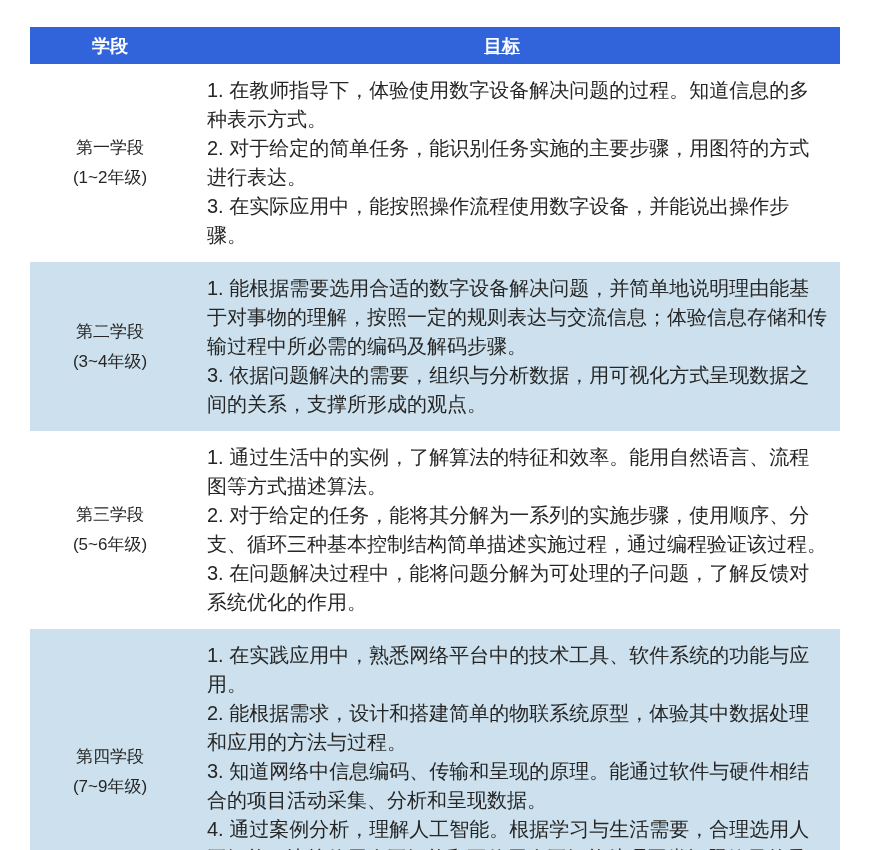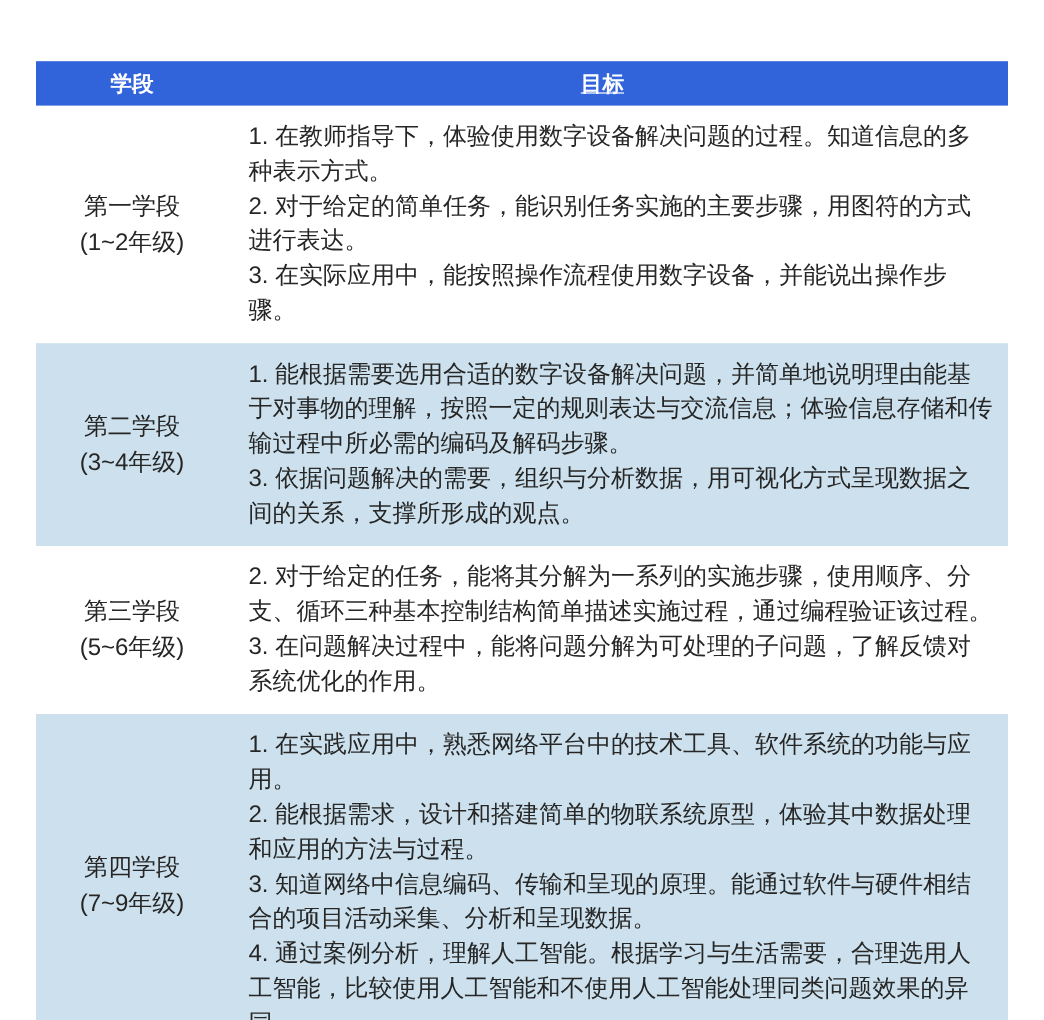--- a/index.html
+++ b/index.html
@@ -25,21 +25,20 @@
     width:810px;
   }
   .header-row{
     display:flex;
     align-items:center;
     height:37px;
     background:var(--header-bg);
     color:var(--header-text);
     font-size:18px;
     font-weight:600;
-    margin-top:24px;
   }
   .hcell-stage{
     width:160px;
     text-align:center;
   }
   .hcell-goal{
     flex:1;
     text-align:center;
     margin-right:26px; 
     text-decoration:underline;
@@ -50,21 +49,21 @@
   }
   .row.alt{
     background:var(--alt-row-bg);
   }
   .stage-cell{
     width:160px;
     display:flex;
     flex-direction:column;
     justify-content:center;
     align-items:center;
-    font-size:20px;
+    font-size:17px;
     line-height:30px;
     text-align:center;
     flex-shrink:0;
   }
   .goal-cell{
     flex:1;
     padding:12px 12px 12px 17px;
     font-size:20px;
     line-height:29px;
   }
@@ -106,20 +105,21 @@
       <p>3. 依据问题解决的需要，组织与分析数据，用可视化方式呈现数据之间的关系，支撑所形成的观点。</p>
     </div>
   </div>
 
   <div class="row">
     <div class="stage-cell">
       <span>第三学段</span>
       <span>(5~6年级)</span>
     </div>
     <div class="goal-cell">
+      <p>1. 通过生活中的实例，了解算法的特征和效率。能用自然语言、流程图等方式描述算法。</p>
       <p>2. 对于给定的任务，能将其分解为一系列的实施步骤，使用顺序、分支、循环三种基本控制结构简单描述实施过程，通过编程验证该过程。</p>
       <p>3. 在问题解决过程中，能将问题分解为可处理的子问题，了解反馈对系统优化的作用。</p>
     </div>
   </div>
 
   <div class="row alt">
     <div class="stage-cell">
       <span>第四学段</span>
       <span>(7~9年级)</span>
     </div>

